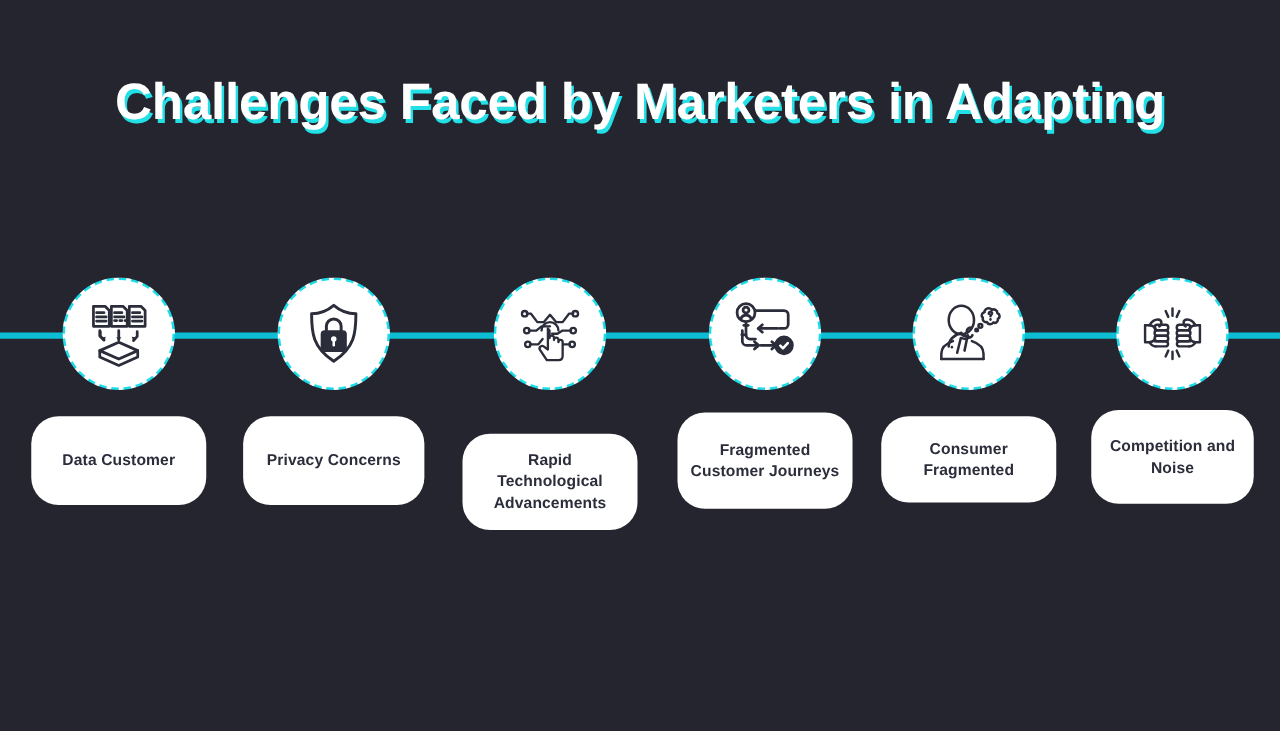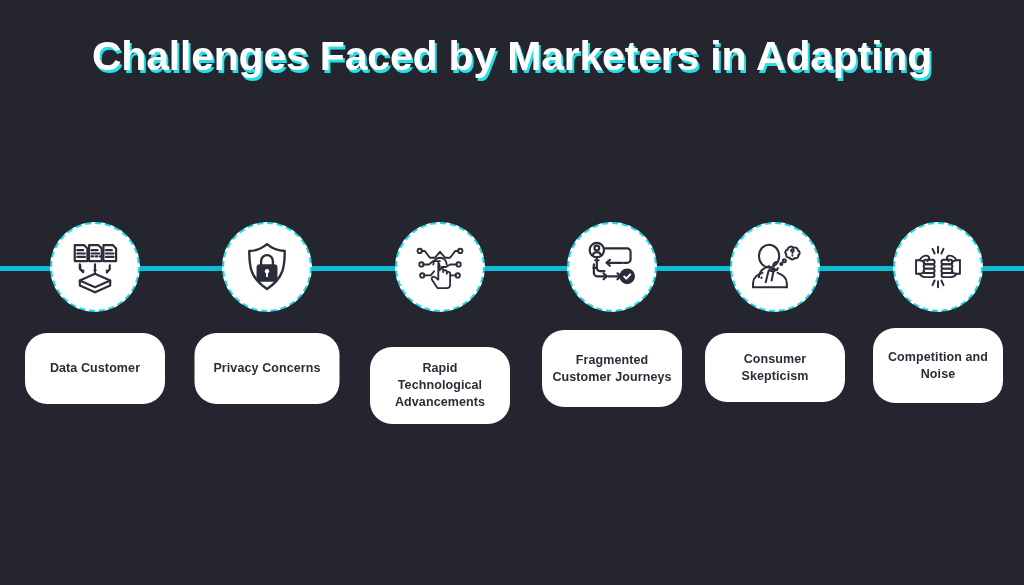--- a/index.html
+++ b/index.html
@@ -17,21 +17,21 @@
 
   #infographic {
     position: absolute;
     inset: 0;
     background: #24252e;
   }
 
   
   .title-block {
     position: absolute;
-    top: 35px;
+    top: 60px;
     left: 0;
     width: 1024px;
     text-align: center;
     line-height: 1.06;
   }
   .title-line {
     display: block;
     font-family: "Liberation Sans", sans-serif;
     font-size: 41px;
     font-weight: bold;
@@ -256,21 +256,21 @@
             <path d="M31.5 35.5c1.8.5 3.5-.5 4-2.2"></path>
             <path d="M47 10.5c1.2-3 5-3.6 6.8-1.2 2.4-1.2 5.4.4 5.4 3.2 2.4.6 2.8 4.2.4 5.4.6 2.6-2.2 4.6-4.4 3.4-1.2 2.4-5 2.2-6-.4-2.4.6-4.6-1.6-3.8-4-2-1.6-1.2-5 1.6-5.4z"></path>
             <path d="M51 13c0-1.4 1.2-2.2 2.2-1.8 1 .4 1.2 1.6.4 2.4-.6.6-1 .9-1 1.8"></path>
             <path d="M52.6 18.2v.4"></path>
             <circle cx="43" cy="24.5" r="1.8"></circle>
             <circle cx="39.5" cy="28.5" r="1.2"></circle>
           </svg>
         </span>
       </div>
       <div class="card">
-        <span class="card-label">Consumer Skepticism</span>
+        <span class="card-label">Consumer Fragmented</span>
       </div>
     </div>
 
     <div class="step s5">
       <div class="bubble">
         <span>
           <svg viewBox="0 0 64 64" fill="none" stroke="#2b2d3a" stroke-width="2.3" stroke-linecap="round" stroke-linejoin="round">
 
             <path d="M6 24h4c2.5 0 4.5 1.2 6 3"></path>
             <path d="M6 24v16h4c2 0 4-1 5.5-2.6"></path>

